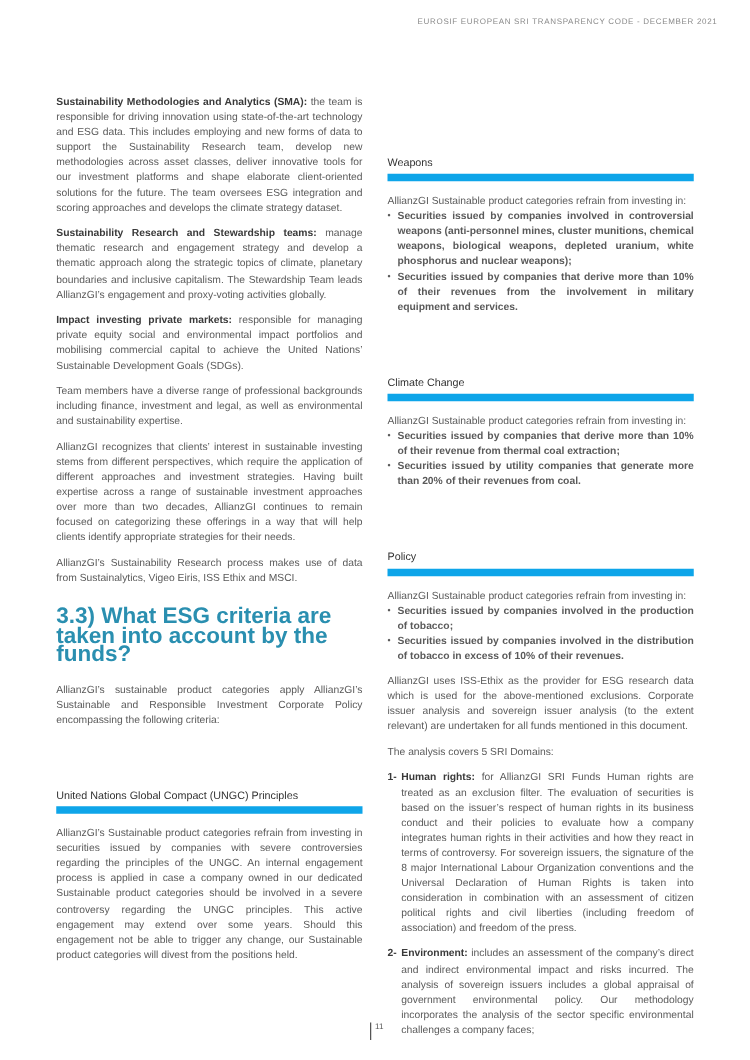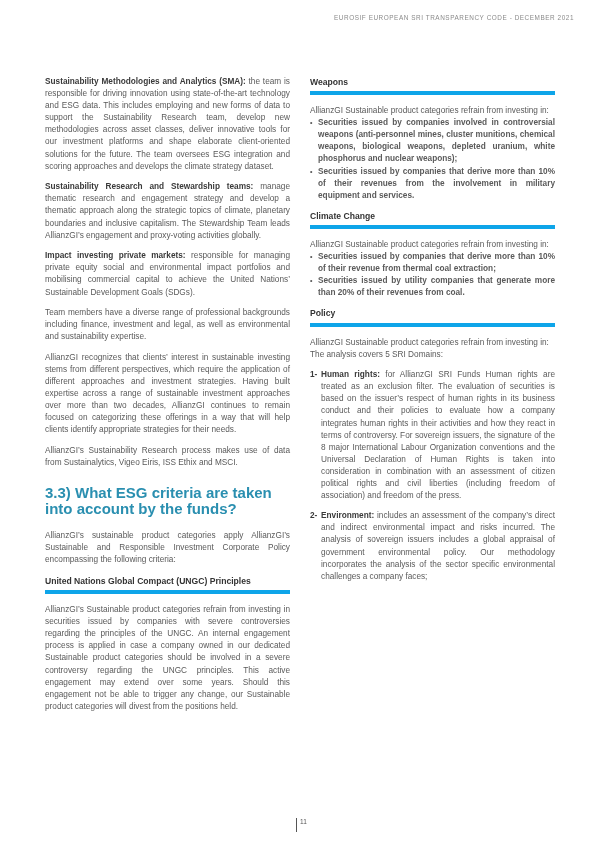--- a/index.html
+++ b/index.html
@@ -8,26 +8,26 @@
   .header {
     position: absolute; top: 14px; right: 26px;
     font-size: 6.4px; letter-spacing: 0.55px; color: #8a8a8a;
   }
   .col { position: absolute; top: 76px; width: 245px; font-size: 8.25px; line-height: 12.1px; }
   .col-left { left: 45px; }
   .col-right { left: 310px; }
   p { text-align: justify; margin-bottom: 8.5px; }
   b { color: #3a3a3a; font-weight: bold; }
   .h-teal {
-    color: #2a8fb0; font-weight: bold; font-size: 15px; line-height: 15.5px;
+    color: #2a8fb0; font-weight: bold; font-size: 18px; line-height: 15.5px;
     margin: 16px 0 14px 0;
   }
   .h-rule {
-    color: #333; font-weight: bold; font-size: 8.6px;
-    border-bottom: 4px solid #0ea5e9; padding-bottom: 3px; margin-bottom: 10px;
+    color: #333; font-weight: normal; font-size: 8.6px;
+    border-bottom: 6px solid #0ea5e9; padding-bottom: 3px; margin-bottom: 10px; margin-top: 48px;
   }
   ul.bullets { list-style: none; margin-bottom: 8px; font-weight: bold; }
   ul.bullets li { position: relative; padding-left: 8px; text-align: justify; }
   ul.bullets li::before { content: "\2022"; position: absolute; left: 0; top: 0; font-size: 7px; }
   ol.domains { list-style: none; }
   ol.domains li { position: relative; padding-left: 11px; text-align: justify; margin-bottom: 8px; }
   ol.domains li .num { position: absolute; left: 0; top: 0; font-weight: bold; color: #3a3a3a; }
   .pagenum {
     position: absolute; left: 296px; top: 818px; height: 14px;
     border-left: 1px solid #555; padding-left: 3px; font-size: 6.5px; color: #555; line-height: 8px;
@@ -59,20 +59,25 @@
     <li>Securities issued by companies that derive more than 10% of their revenues from the involvement in military equipment and services.</li>
   </ul>
   <div class="h-rule">Climate Change</div>
   <p style="margin-bottom:0">AllianzGI Sustainable product categories refrain from investing in:</p>
   <ul class="bullets">
     <li>Securities issued by companies that derive more than 10% of their revenue from thermal coal extraction;</li>
     <li>Securities issued by utility companies that generate more than 20% of their revenues from coal.</li>
   </ul>
   <div class="h-rule">Policy</div>
   <p style="margin-bottom:0">AllianzGI Sustainable product categories refrain from investing in:</p>
+  <ul class="bullets">
+    <li>Securities issued by companies involved in the production of tobacco;</li>
+    <li>Securities issued by companies involved in the distribution of tobacco in excess of 10% of their revenues.</li>
+  </ul>
+  <p>AllianzGI uses ISS-Ethix as the provider for ESG research data which is used for the above-mentioned exclusions. Corporate issuer analysis and sovereign issuer analysis (to the extent relevant) are undertaken for all funds mentioned in this document.</p>
   <p>The analysis covers 5 SRI Domains:</p>
   <ol class="domains">
     <li>
       <span class="num">1-</span><b>Human rights:</b><span> for AllianzGI SRI Funds Human rights are treated as an exclusion filter. The evaluation of securities is based on the issuer’s respect of human rights in its business conduct and their policies to evaluate how a company integrates human rights in their activities and how they react in terms of controversy. For sovereign issuers, the signature of the 8 major International Labour Organization conventions and the Universal Declaration of Human Rights is taken into consideration in combination with an assessment of citizen political rights and civil liberties (including freedom of association) and freedom of the press.</span>
     </li>
     <li>
       <span class="num">2-</span><b>Environment:</b><span> includes an assessment of the company’s direct and indirect environmental impact and risks incurred. The analysis of sovereign issuers includes a global appraisal of government environmental policy. Our methodology incorporates the analysis of the sector specific environmental challenges a company faces;</span>
     </li>
   </ol>
 </div>

